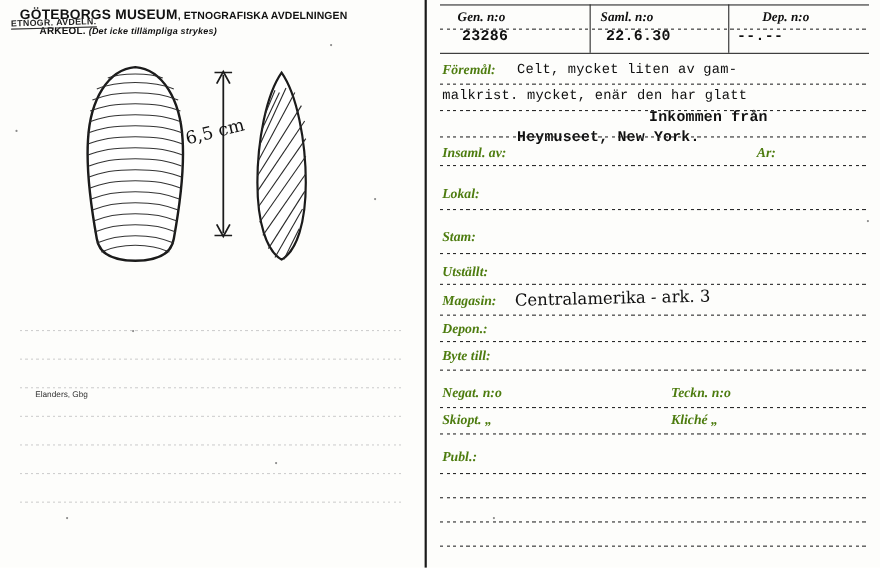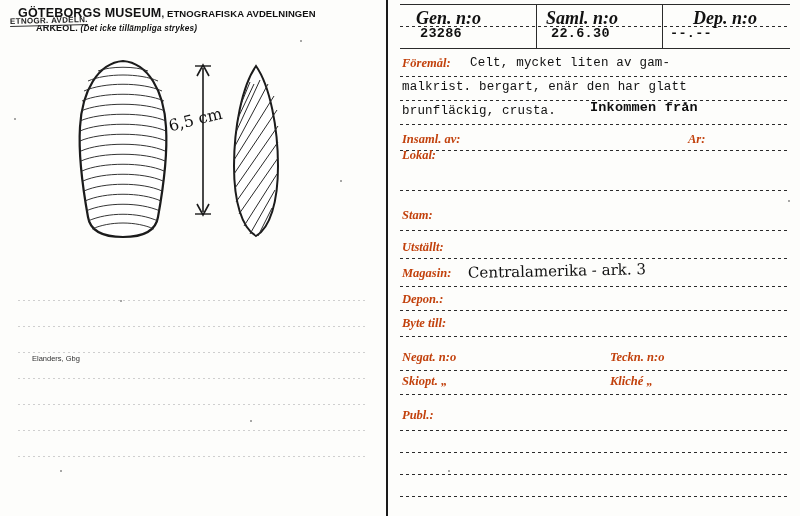--- a/index.html
+++ b/index.html
@@ -27,23 +27,23 @@
 
   
   .speck{position:absolute;background:#8a8a8a;border-radius:50%;}
 
   
   .right{position:absolute;left:388px;top:0;width:412px;height:516px;}
   .rule{position:absolute;left:12px;width:390px;height:1px;
         background:repeating-linear-gradient(to right,#2b2b2b 0 3px,transparent 3px 6px);}
   .solidrule{position:absolute;left:12px;width:390px;height:1px;background:#2b2b2b;}
   .vline{position:absolute;width:1px;background:#2b2b2b;}
-  .lbl{position:absolute;font-family:"Liberation Serif",serif;font-style:italic;font-size:12.5px;color:#c2410c;}
+  .lbl{position:absolute;font-family:"Liberation Serif",serif;font-style:italic;font-size:12.5px;color:#4d7c0f;}
   .lbl.b{font-weight:bold;}
-  .hdr{position:absolute;font-family:"Liberation Serif",serif;font-style:italic;font-weight:bold;font-size:18px;}
+  .hdr{position:absolute;font-family:"Liberation Serif",serif;font-style:italic;font-weight:bold;font-size:12px;}
 
   
   .tw{position:absolute;font-family:"Liberation Mono",monospace;font-size:12.5px;color:#101010;
       letter-spacing:.2px;white-space:pre;}
   .tw.big{font-size:13.5px;font-weight:bold;letter-spacing:.3px;}
   .tw.bold{font-weight:bold;font-family:Liberation Mono, monospace;}
 
   
   .hw{position:absolute;font-family:"DejaVu Serif",serif;font-size:13px;color:#111;
       transform:rotate(-1.2deg);white-space:pre;}
@@ -155,31 +155,31 @@
     <div class="vline" style="left:274px;top:4px;height:44px;"></div>
     <div class="tw big" style="left:32px;top:26px;">23286</div>
     <div class="tw big" style="left:163px;top:26px;">22.6.30</div>
     <div class="tw big" style="left:282px;top:26px;">--.--</div>
     <div class="rule" style="top:26px;"></div>
     <div class="solidrule" style="top:48px;"></div>
 
     <div class="lbl b" style="left:14px;top:56px;">Föremål:</div>
     <div class="tw" style="left:82px;top:56px;">Celt, mycket liten av gam-</div>
     <div class="rule" style="top:76px;"></div>
-    <div class="tw" style="left:14px;top:80px;">malkrist. bergart, enär den har glatt</div>
+    <div class="tw" style="left:14px;top:80px;">malkrist. mycket, enär den har glatt</div>
     <div class="rule" style="top:100px;"></div>
-    <div class="tw" style="left:14px;top:104px;">brunfläckig, crusta.</div>
     <div class="tw bold" style="left:202px;top:100px;font-size:13.5px;">Inkommen från</div>
+    <div class="tw bold" style="left:82px;top:118px;font-size:13.5px;">Heymuseet, New York.</div>
     <div class="rule" style="top:124px;"></div>
 
     <div class="lbl b" style="left:14px;top:132px;">Insaml. av:</div>
     <div class="lbl b" style="left:300px;top:132px;">Ar:</div>
     <div class="rule" style="top:150px;"></div>
 
-    <div class="lbl b" style="left:14px;top:148px;">Lokal:</div>
+    <div class="lbl b" style="left:14px;top:169px;">Lokal:</div>
     <div class="rule" style="top:190px;"></div>
 
     <div class="lbl b" style="left:14px;top:208px;">Stam:</div>
     <div class="rule" style="top:230px;"></div>
 
     <div class="lbl b" style="left:14px;top:240px;">Utställt:</div>
     <div class="rule" style="top:258px;"></div>
 
     <div class="lbl b" style="left:14px;top:266px;">Magasin:</div>
     <div class="hw" style="left:80px;top:262px;font-size:15px;">Centralamerika - ark. 3</div>

